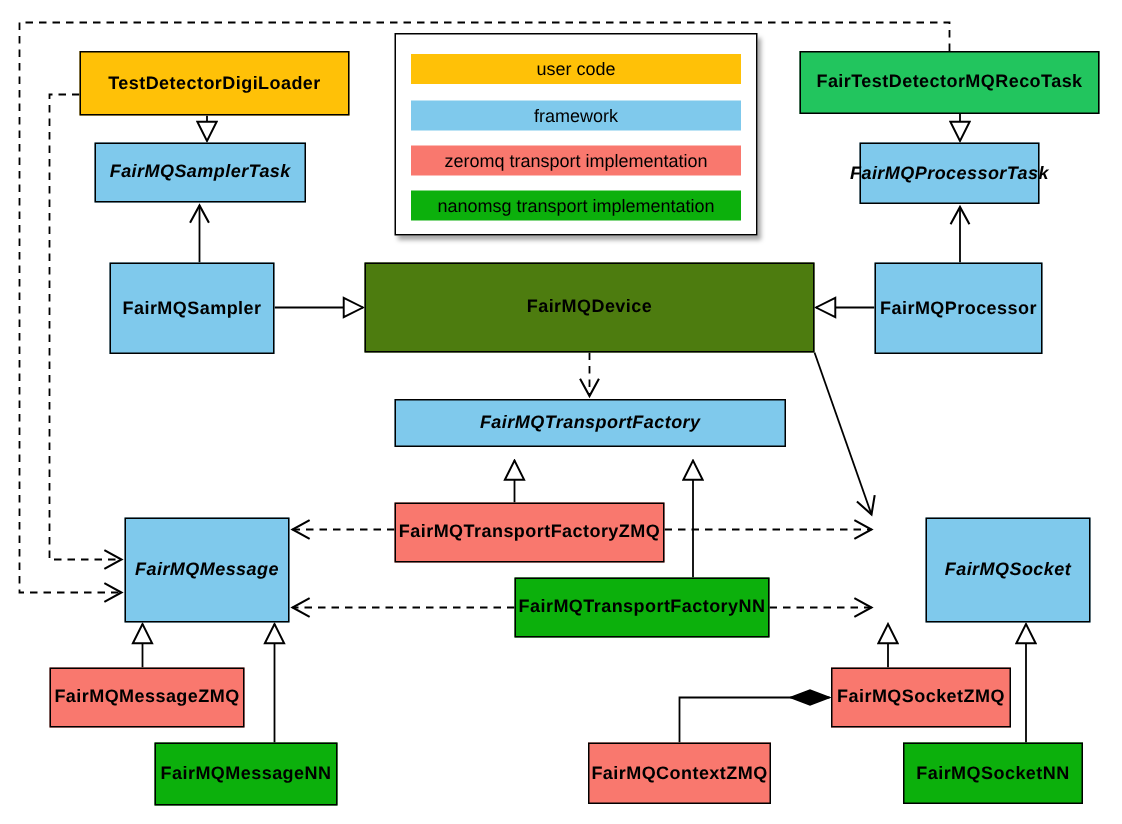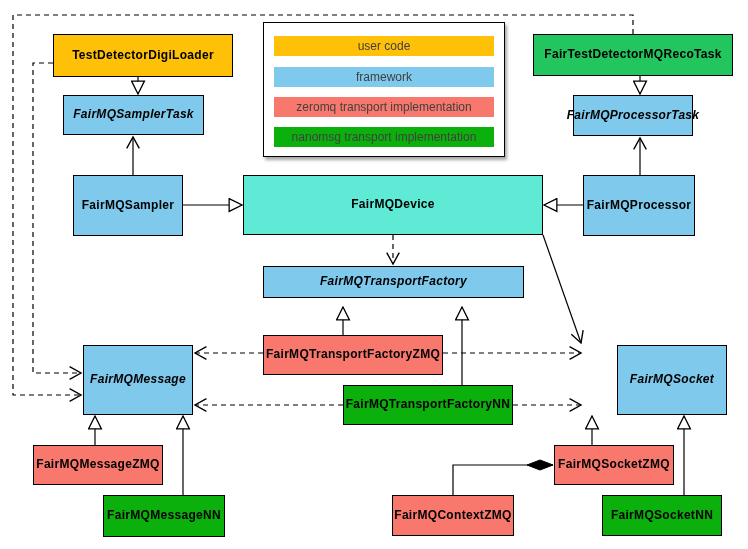--- a/index.html
+++ b/index.html
@@ -16,21 +16,21 @@
   }
   .abstract { font-style:italic; }
   #legend {
     position:absolute; left:263px; top:22px; width:240px; height:133px;
     background:#fff; border:1px solid #000; box-shadow:2px 3px 3px rgba(0,0,0,0.35);
     z-index:2;
   }
   .legend-bar {
     position:absolute; left:10px; width:220px; height:20px;
     display:flex; align-items:center; justify-content:center;
-    font-size:12px; font-weight:400; color:#404040;
+    font-size:12px; font-weight:400; color:#000000;
   }
 </style>
 </head>
 <body>
 
 <div id="canvas">
 
   <svg id="connectors" width="748" height="549" viewBox="0 0 748 549">
     <defs>
       <marker id="tri" viewBox="0 0 14 14" refX="13" refY="7" markerWidth="15" markerHeight="15" orient="auto" markerUnits="userSpaceOnUse">
@@ -82,21 +82,21 @@
   <div class="node" style="left: 53px; top: 34px; width: 180px; height: 43px; background: rgb(255, 193, 7);">TestDetectorDigiLoader</div>
 
   <div class="node" style="left: 533px; top: 34px; width: 200px; height: 42px; background: #22c55e;">FairTestDetectorMQRecoTask</div>
 
   <div class="node abstract" style="left: 63px; top: 95px; width: 141px; height: 40px; background: rgb(127, 201, 236);">FairMQSamplerTask</div>
 
   <div class="node abstract" style="left: 573px; top: 95px; width: 120px; height: 41px; background: rgb(127, 201, 236);">FairMQProcessorTask</div>
 
   <div class="node" style="left: 73px; top: 175px; width: 110px; height: 61px; background: rgb(127, 201, 236);">FairMQSampler</div>
 
-  <div class="node" style="left: 243px; top: 175px; width: 300px; height: 60px; background: #5eead4;">FairMQDevice</div>
+  <div class="node" style="left: 243px; top: 175px; width: 300px; height: 60px; background: #4d7c0f;">FairMQDevice</div>
 
   <div class="node" style="left: 583px; top: 175px; width: 112px; height: 61px; background: rgb(127, 201, 236);">FairMQProcessor</div>
 
   <div class="node abstract" style="left: 263px; top: 266px; width: 261px; height: 32px; background: rgb(127, 201, 236);">FairMQTransportFactory</div>
 
   <div class="node" style="left: 263px; top: 335px; width: 180px; height: 40px; background: rgb(249, 120, 110);">FairMQTransportFactoryZMQ</div>
 
   <div class="node" style="left: 343px; top: 385px; width: 170px; height: 40px; background: rgb(12, 176, 12);">FairMQTransportFactoryNN</div>
 
   <div class="node abstract" style="left: 83px; top: 345px; width: 110px; height: 70px; background: rgb(127, 201, 236);">FairMQMessage</div>

